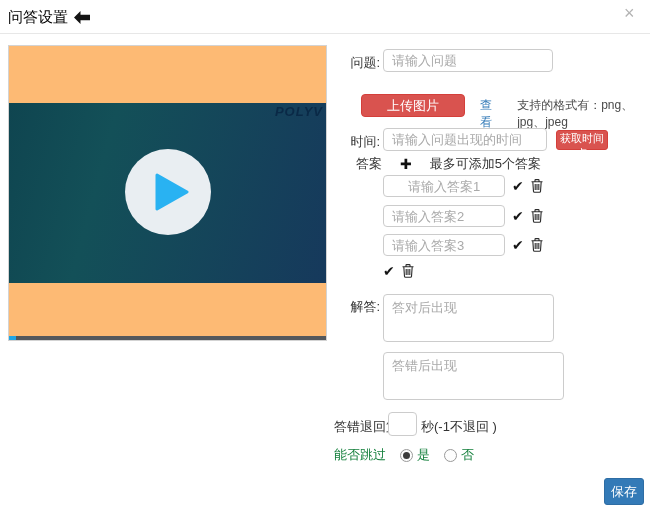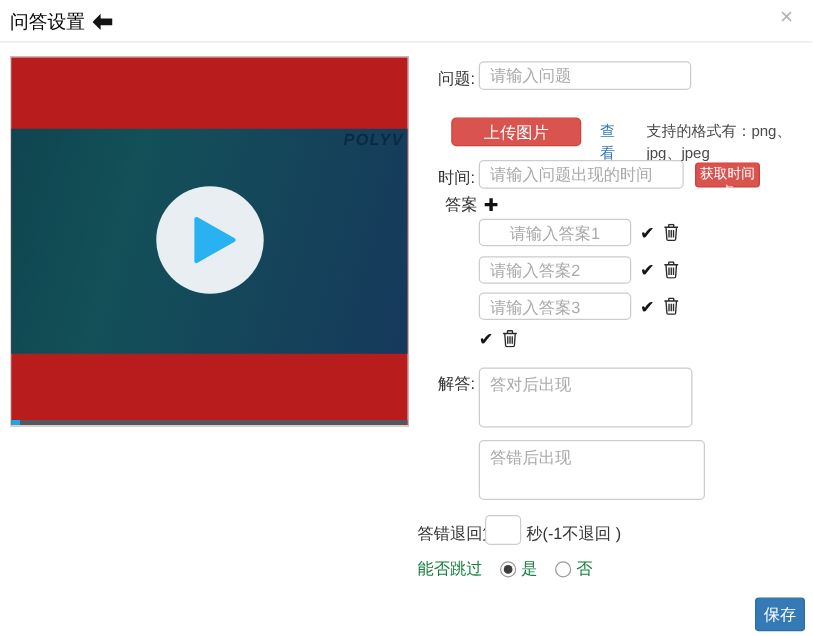--- a/index.html
+++ b/index.html
@@ -8,21 +8,21 @@
   .abs{position:absolute;}
 
   
   .hdr-title{left:8px;top:8px;font-size:15px;color:#000000;display:flex;align-items:center;gap:6px;}
   .back-arrow{display:inline-flex;align-items:center;}
   .back-arrow svg{display:block;}
   .close-x{left:624px;top:4px;font-size:18px;color:#b3b3b3;cursor:pointer;line-height:1;}
   .hdr-divider{left:0;top:33px;width:650px;height:1px;background:#e7e7e7;}
 
   
-  .player{left:8px;top:45px;width:319px;height:296px;background:#b91c1c;border:1px solid #d3d3d3;box-sizing:border-box;}
+  .player{left:8px;top:45px;width:319px;height:296px;background:#fdba74;border:1px solid #d3d3d3;box-sizing:border-box;}
   .vid-content{position:absolute;left:0;top:57px;width:100%;height:180px;
     background:linear-gradient(105deg,#0f4550 0%,#135058 30%,#16395c 100%);}
   .watermark{position:absolute;right:3px;top:1px;font-size:13px;font-weight:bold;font-style:italic;
     color:#0a2946;letter-spacing:1px;}
   .play-circle{position:absolute;left:116px;top:46px;width:86px;height:86px;border-radius:50%;
     background:#e9eef2;display:flex;align-items:center;justify-content:center;cursor:pointer;}
   .play-circle svg{margin-left:8px;display:block;}
   .progress{position:absolute;left:0;bottom:0;width:100%;height:4px;background:#54585c;}
   .progress-fill{position:absolute;left:0;top:0;width:7px;height:4px;background:#22a5e4;}
 
@@ -38,21 +38,21 @@
     font-size:13px;cursor:pointer;font-family:inherit;}
   .btn-upload{left:361px;top:94px;width:104px;height:23px;}
   .btn-gettime{left:556px;top:130px;width:52px;height:20px;font-size:11px;border-radius:3px;padding:0;}
   .btn-save{left:604px;top:478px;width:40px;height:27px;background:#337ab7;border:1px solid #2e6da4;
     color:#fff;border-radius:3px;font-size:13px;cursor:pointer;font-family:inherit;}
 
   .link{color:#337ab7;font-size:12px;cursor:pointer;text-decoration:none;}
   .formats-row{left:480px;top:97px;display:flex;gap:18px;align-items:center;}
   .formats-text{font-size:12px;color:#4a4a4a;}
 
-  .answers-hdr{left:356px;top:155px;display:flex;align-items:center;gap:5px;font-size:13px;color:#333;}
+  .answers-hdr{left:356px;top:155px;display:flex;align-items:center;gap:18px;font-size:13px;color:#333;}
   .plus-icon{font-size:14px;font-weight:bold;color:#111;cursor:pointer;line-height:1;}
 
   .answer-row{display:flex;align-items:center;gap:7px;}
   .check-icon{font-size:14px;color:#141414;cursor:pointer;line-height:1;}
   .trash-icon{cursor:pointer;display:inline-flex;}
 
   .radio-row{left:334px;top:446px;display:flex;align-items:center;gap:6px;font-size:13px;color:#15803d;}
   .radio{width:13px;height:13px;border-radius:50%;border:1px solid #9a9a9a;background:#fdfdfd;
     box-sizing:border-box;display:inline-flex;align-items:center;justify-content:center;cursor:pointer;}
   .radio.checked::after{content:"";width:7px;height:7px;border-radius:50%;background:#3c3c3c;}
@@ -95,20 +95,21 @@
   <span class="formats-text">支持的格式有：png、jpg、jpeg</span>
 </div>
 
 <label class="abs form-label lbl-right" style="left:324px;top:133px;">时间:</label>
 <input class="abs txt-input" style="left: 383px; top: 128px; width: 164px; height: 23px;" placeholder="请输入问题出现的时间">
 <button class="abs btn-danger btn-gettime">获取时间点</button>
 
 <div class="abs answers-hdr">
   <span>答案</span>
   <span class="plus-icon">✚</span>
+  <span>最多可添加5个答案</span>
 </div>
 
 <div class="abs answer-row" style="left:383px;top:175px;">
   <input class="txt-input" style="width: 122px; height: 22px; text-align: center;" placeholder="请输入答案1">
   <span class="check-icon">✔</span>
   <span class="trash-icon">
     <svg width="12" height="14" viewBox="0 0 12 14">
         <path d="M0.5 2.8 H11.5 M4 2.8 V1.2 A0.6 0.6 0 0 1 4.6 0.6 H7.4 A0.6 0.6 0 0 1 8 1.2 V2.8 M1.8 2.8 L2.5 12.4 A1 1 0 0 0 3.5 13.3 H8.5 A1 1 0 0 0 9.5 12.4 L10.2 2.8 M4.2 5 V11 M6 5 V11 M7.8 5 V11" stroke="#2b2b2b" stroke-width="1.1" fill="none"></path>
       </svg>
   </span>

